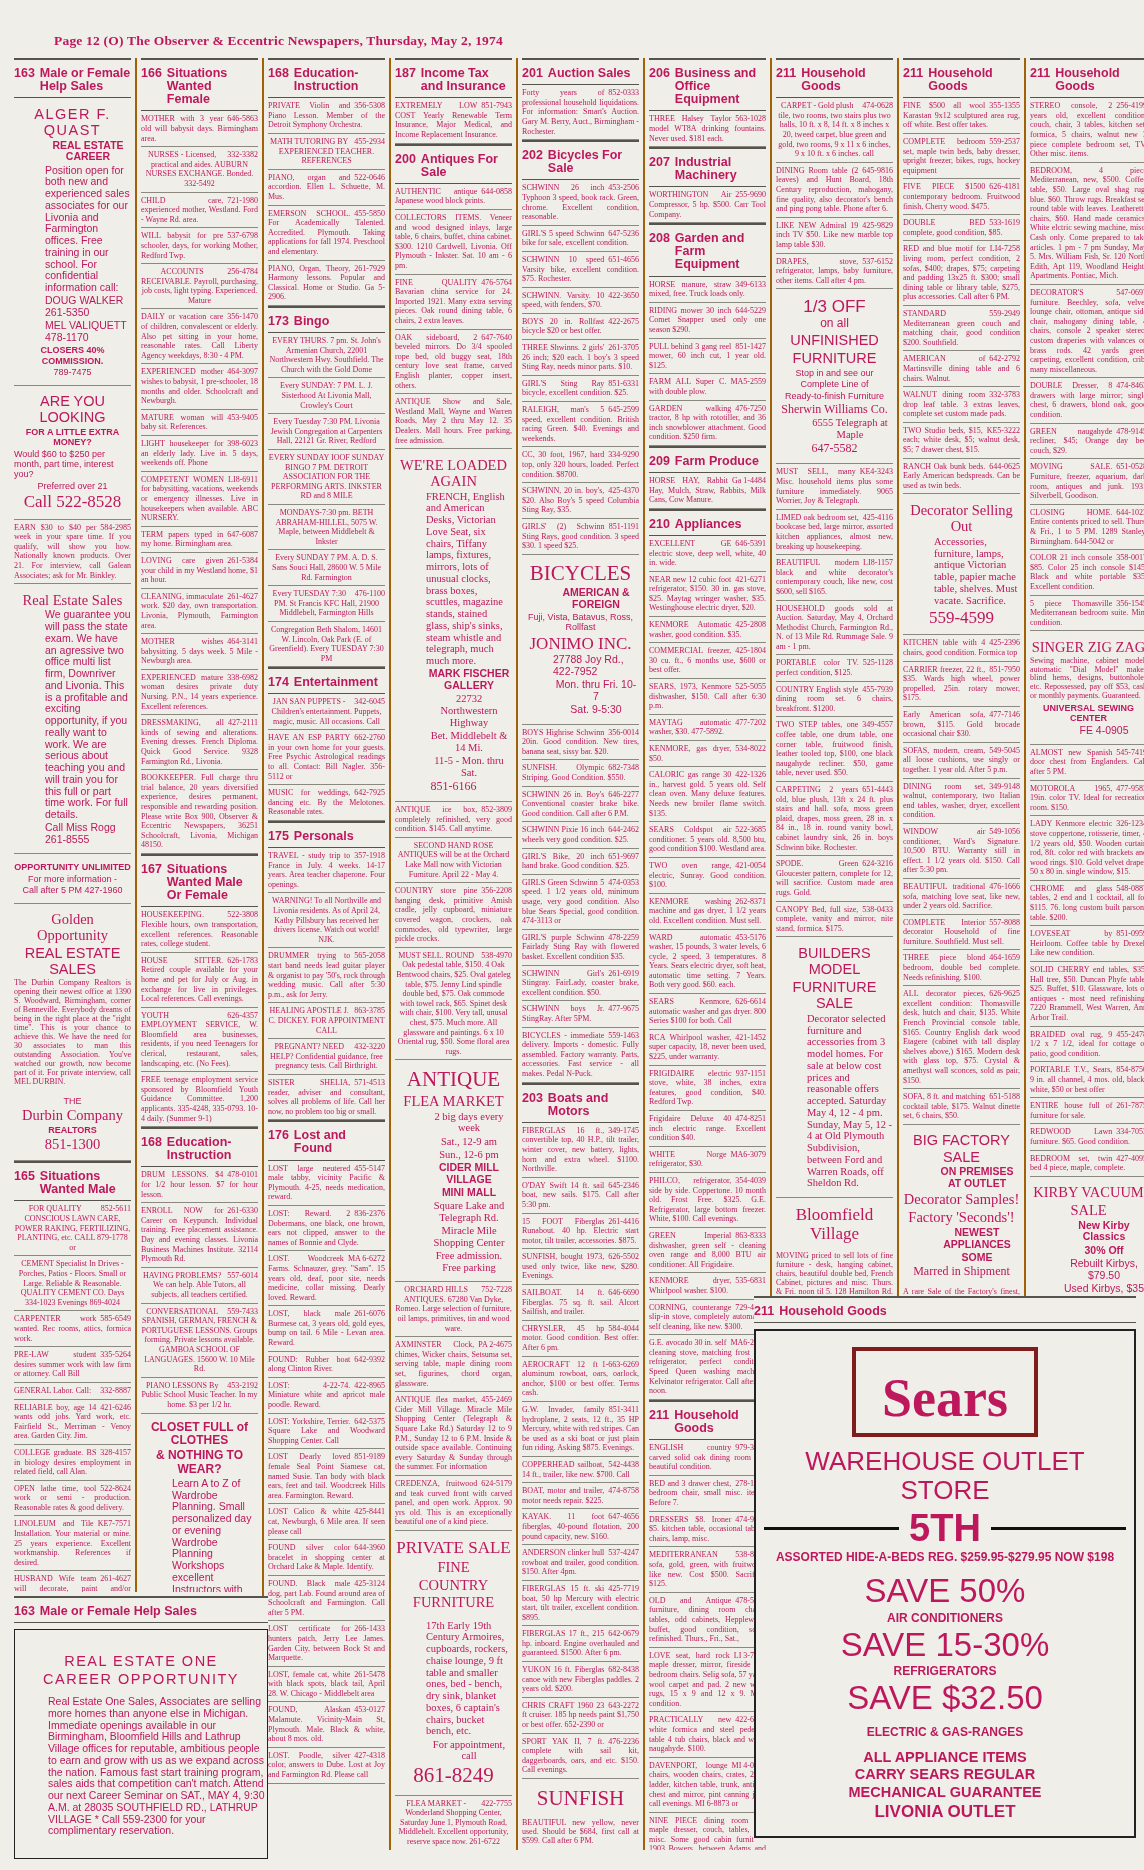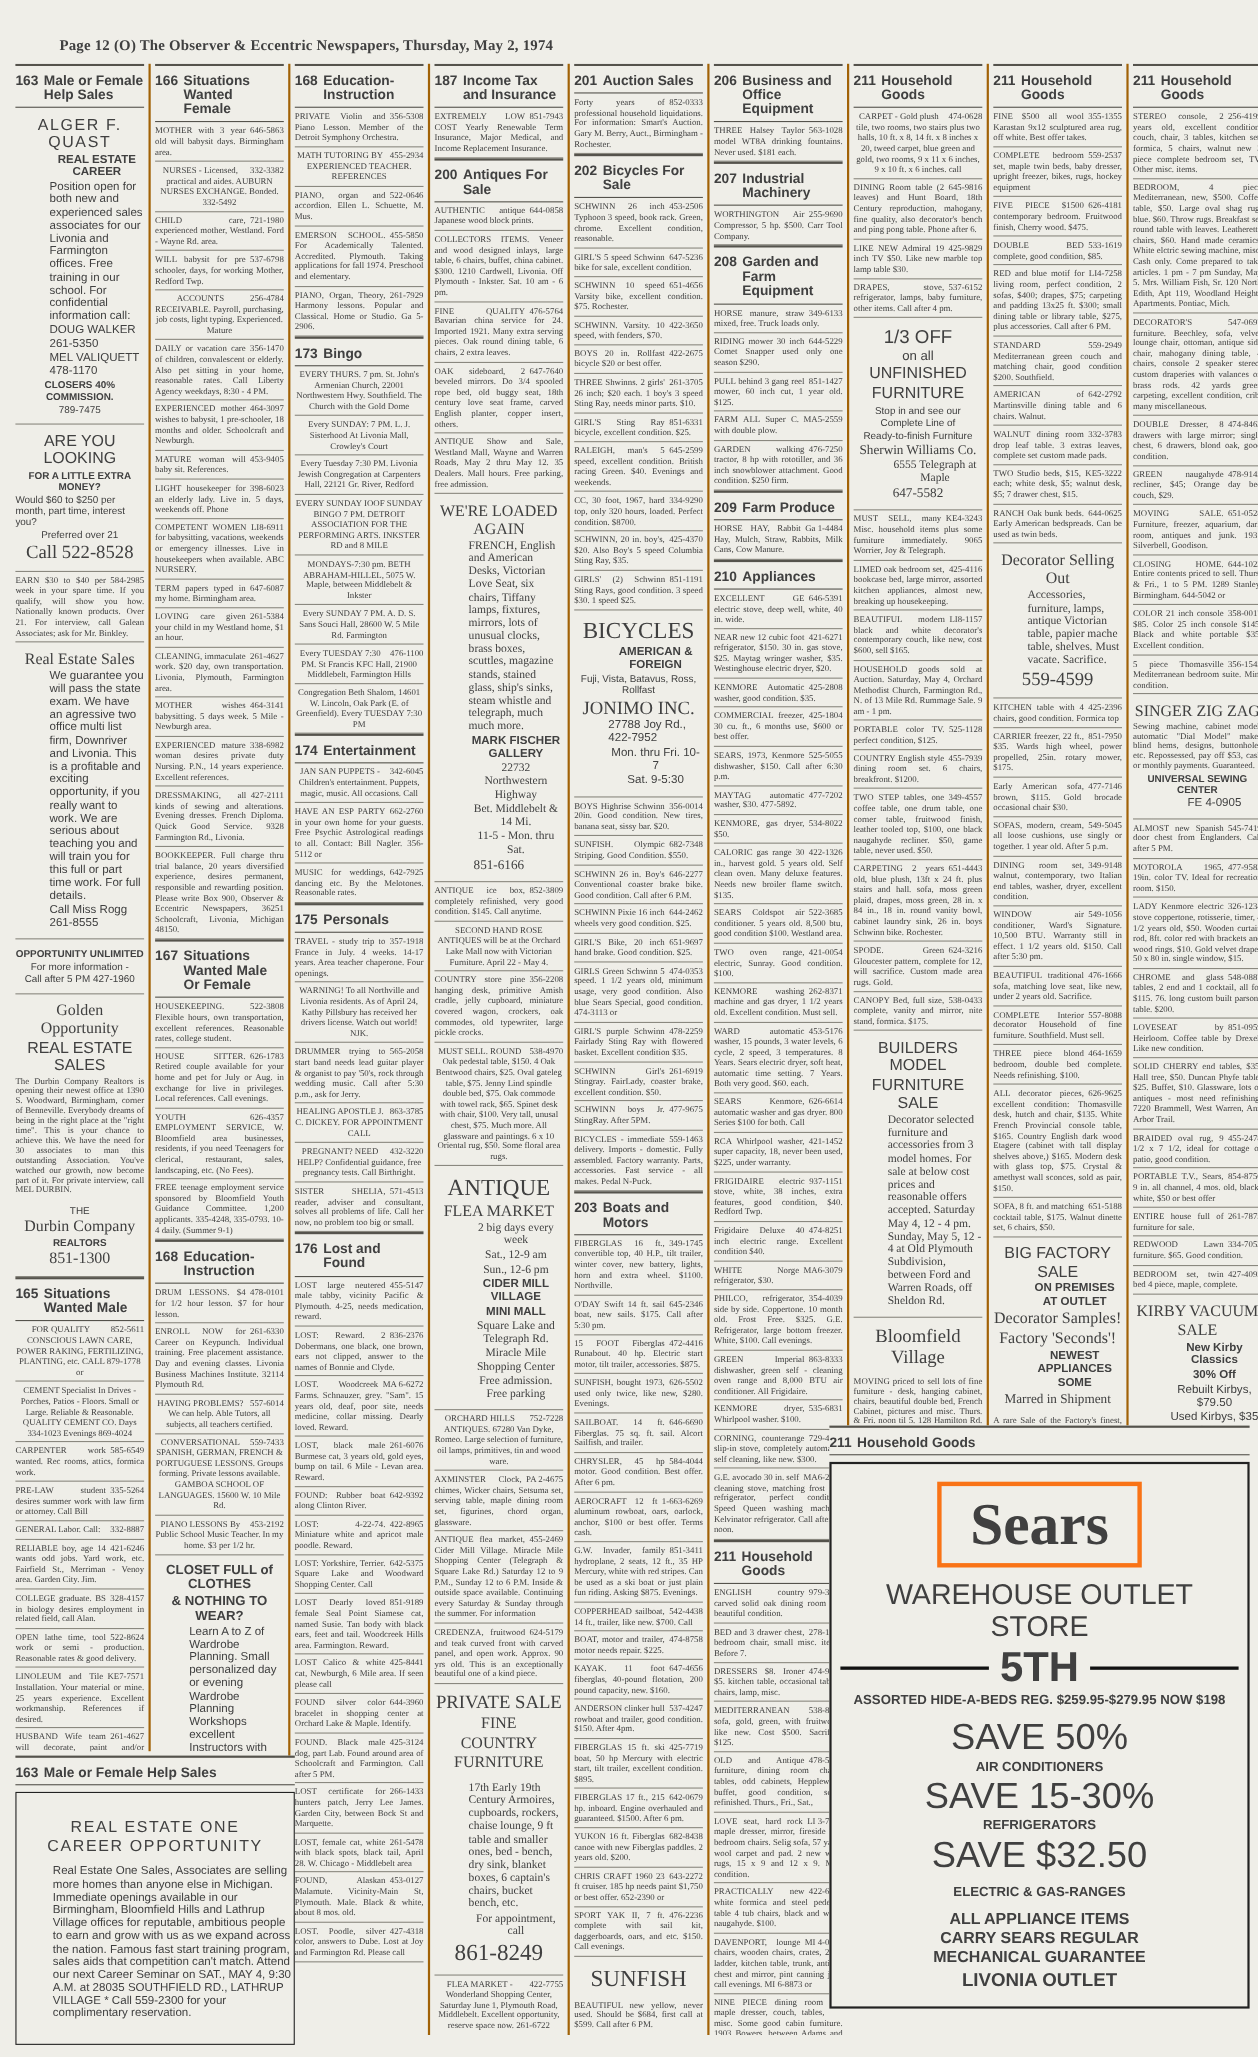--- a/index.html
+++ b/index.html
@@ -1,16 +1,16 @@
 <!DOCTYPE html>
 <html><head>
 <meta charset="utf-8">
 <style>
   html,body{margin:0;padding:0;background:#d8d6cf;}
-  .page{position:relative;width:1144px;height:1870px;background:#efeee8;color:#404040;overflow:hidden;
+  .page{position:relative;width:1144px;height:1870px;background:#efeee8;color:#be185d;overflow:hidden;
         font-family:"Liberation Serif",serif;}
   .masthead{position:absolute;top:33px;left:54px;font-family:"Liberation Serif",serif;
             font-weight:bold;font-size:13.5px;letter-spacing:.2px;}
   .cols{position:absolute;top:58px;left:10px;display:flex;}
   .col{width:117px;padding:0 4px;height:1792px;overflow:hidden;border-left:2px solid #a16207;}
   .col:first-child{border-left:none;}
   .col:nth-child(1),.col:nth-child(2){height:1534px;}
   .col:nth-child(7),.col:nth-child(8),.col:nth-child(9){height:1238px;}
   .sec{display:flex;gap:5px;font-family:"Liberation Sans",sans-serif;font-weight:bold;
        font-size:12.5px;line-height:1.05;padding:7px 0 4px;border-bottom:1px solid #55534c;
@@ -29,22 +29,22 @@
   .s4{font-size:14.5px;}
   .s5{font-size:17px;}
   .s6{font-size:21px;}
   .s7{font-size:26px;}
   .s8{font-size:33px;}
   .b{font-weight:bold;}
   .sr{font-family:"Liberation Serif",serif;}
   .lt{text-align:left;}
   .ls{letter-spacing:1.5px;}
   .mt{margin-top:9px;}
-  .logo{font-family:"Liberation Serif",serif;font-weight:bold;font-size:54px;border:4px solid #f97316;
-        width:fit-content;margin:2px auto 10px;padding:4px 26px 4px;line-height:1.15;}
+  .logo{font-family:"Liberation Serif",serif;font-weight:bold;font-size:54px;border:4px solid #7f1d1d;
+        width:fit-content;margin:2px auto 10px;padding:16px 26px 4px;line-height:1.15;}
   .hr5{display:flex;align-items:center;gap:10px;font-size:38px;font-weight:bold;}
   .hr5::before,.hr5::after{content:"";flex:1;border-top:3px solid #111;}
   .overlay{position:absolute;background:#efeee8;}
   #ov-help{left:14px;top:1596px;width:254px;}
   #ov-sears{left:754px;top:1296px;width:382px;}
   #ov-sears .disp.bx{border-width:2.5px;padding:14px 8px;}
   #ov-help .disp.bx{padding:14px 2px;min-height:200px;}
 </style>
 </head>
 <body>
@@ -315,21 +315,21 @@
         <div class="ad"><span class="ph">478-2259</span><span class="tx">GIRL'S purple Schwinn Fairlady Sting Ray with flowered basket. Excellent condition $35.</span></div>
         <div class="ad"><span class="ph">261-6919</span><span class="tx">SCHWINN Girl's Stingray. FairLady, coaster brake, excellent condition. $50.</span></div>
         <div class="ad"><span class="ph">477-9675</span><span class="tx">SCHWINN boys Jr. StingRay. After 5PM.</span></div>
         <div class="ad"><span class="ph">559-1463</span><span class="tx">BICYCLES - immediate delivery. Imports - domestic. Fully assembled. Factory warranty. Parts, accessories. Fast service - all makes. Pedal N-Puck.</span></div>
         <div class="sec">
           <span class="num">203</span>
           <span class="lbl">Boats and Motors</span>
         </div>
         <div class="ad"><span class="ph">349-1745</span><span class="tx">FIBERGLAS 16 ft., convertible top, 40 H.P., tilt trailer, winter cover, new battery, lights, horn and extra wheel. $1100. Northville.</span></div>
         <div class="ad"><span class="ph">645-2346</span><span class="tx">O'DAY Swift 14 ft. sail boat, new sails. $175. Call after 5:30 pm.</span></div>
-        <div class="ad"><span class="ph">472-4416</span><span class="tx">15 FOOT Fiberglas Runabout. 40 hp. Electric start motor, tilt trailer, accessories. $875.</span></div>
+        <div class="ad"><span class="ph">261-4416</span><span class="tx">15 FOOT Fiberglas Runabout. 40 hp. Electric start motor, tilt trailer, accessories. $875.</span></div>
         <div class="ad"><span class="ph">626-5502</span><span class="tx">SUNFISH, bought 1973, used only twice, like new, $280. Evenings.</span></div>
         <div class="ad"><span class="ph">646-6690</span><span class="tx">SAILBOAT. 14 ft. Fiberglas. 75 sq. ft. sail. Alcort Sailfish, and trailer.</span></div>
         <div class="ad"><span class="ph">584-4044</span><span class="tx">CHRYSLER, 45 hp motor. Good condition. Best offer. After 6 pm.</span></div>
         <div class="ad"><span class="ph">1-663-6269</span><span class="tx">AEROCRAFT 12 ft aluminum rowboat, oars, oarlock, anchor, $100 or best offer. Terms cash.</span></div>
         <div class="ad"><span class="ph">851-3411</span><span class="tx">G.W. Invader, family hydroplane, 2 seats, 12 ft., 35 HP Mercury, white with red stripes. Can be used as a ski boat or just plain fun riding. Asking $875. Evenings.</span></div>
         <div class="ad"><span class="ph">542-4438</span><span class="tx">COPPERHEAD sailboat, 14 ft., trailer, like new. $700. Call</span></div>
         <div class="ad"><span class="ph">474-8758</span><span class="tx">BOAT, motor and trailer, motor needs repair. $225.</span></div>
         <div class="ad"><span class="ph">647-4656</span><span class="tx">KAYAK. 11 foot fiberglas, 40-pound flotation, 200 pound capacity, new. $160.</span></div>
         <div class="ad"><span class="ph">537-4247</span><span class="tx">ANDERSON clinker hull rowboat and trailer, good condition. $150. After 4pm.</span></div>
         <div class="ad"><span class="ph">425-7719</span><span class="tx">FIBERGLAS 15 ft. ski boat, 50 hp Mercury with electric start, tilt trailer, excellent condition. $895.</span></div>

